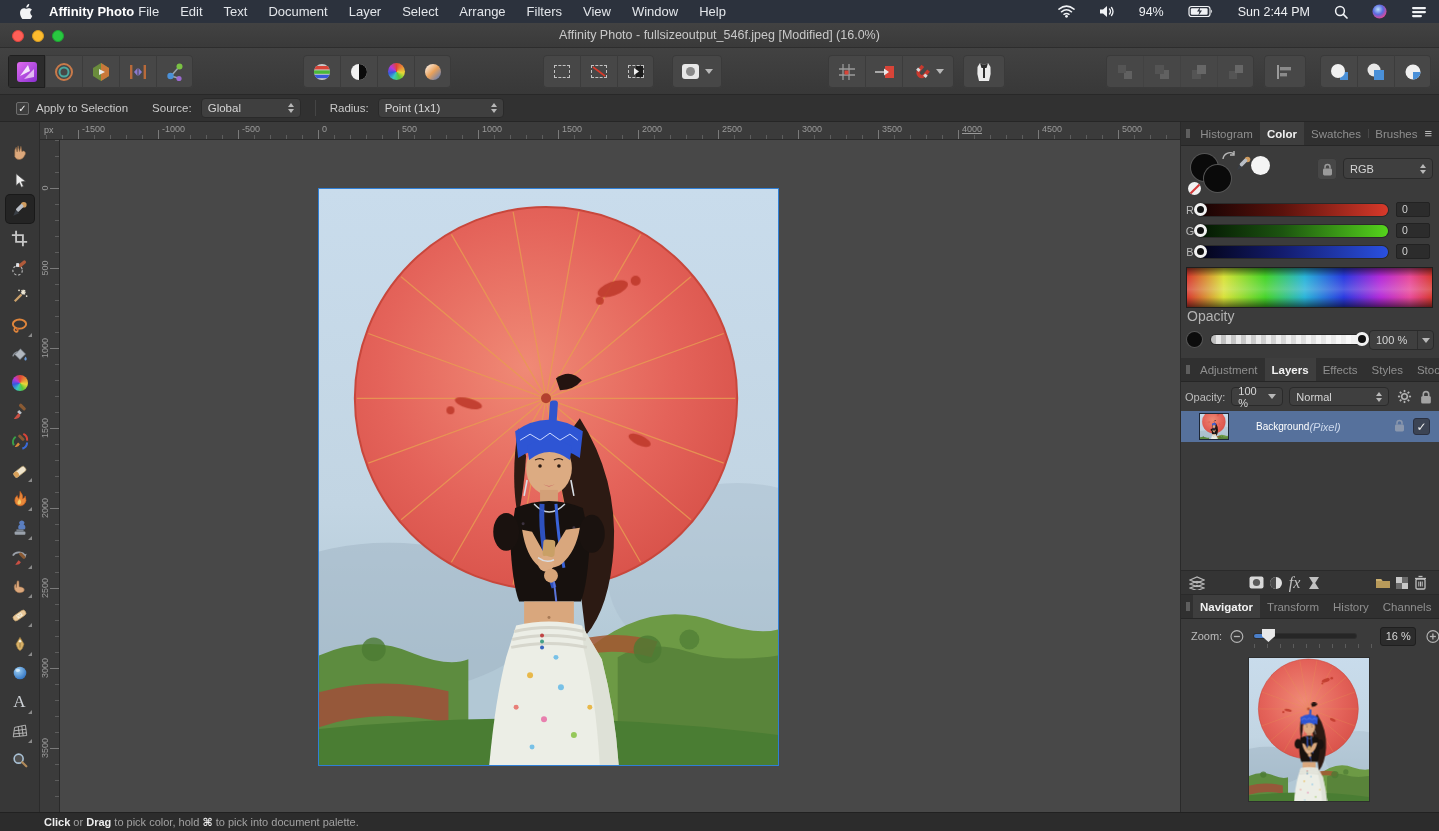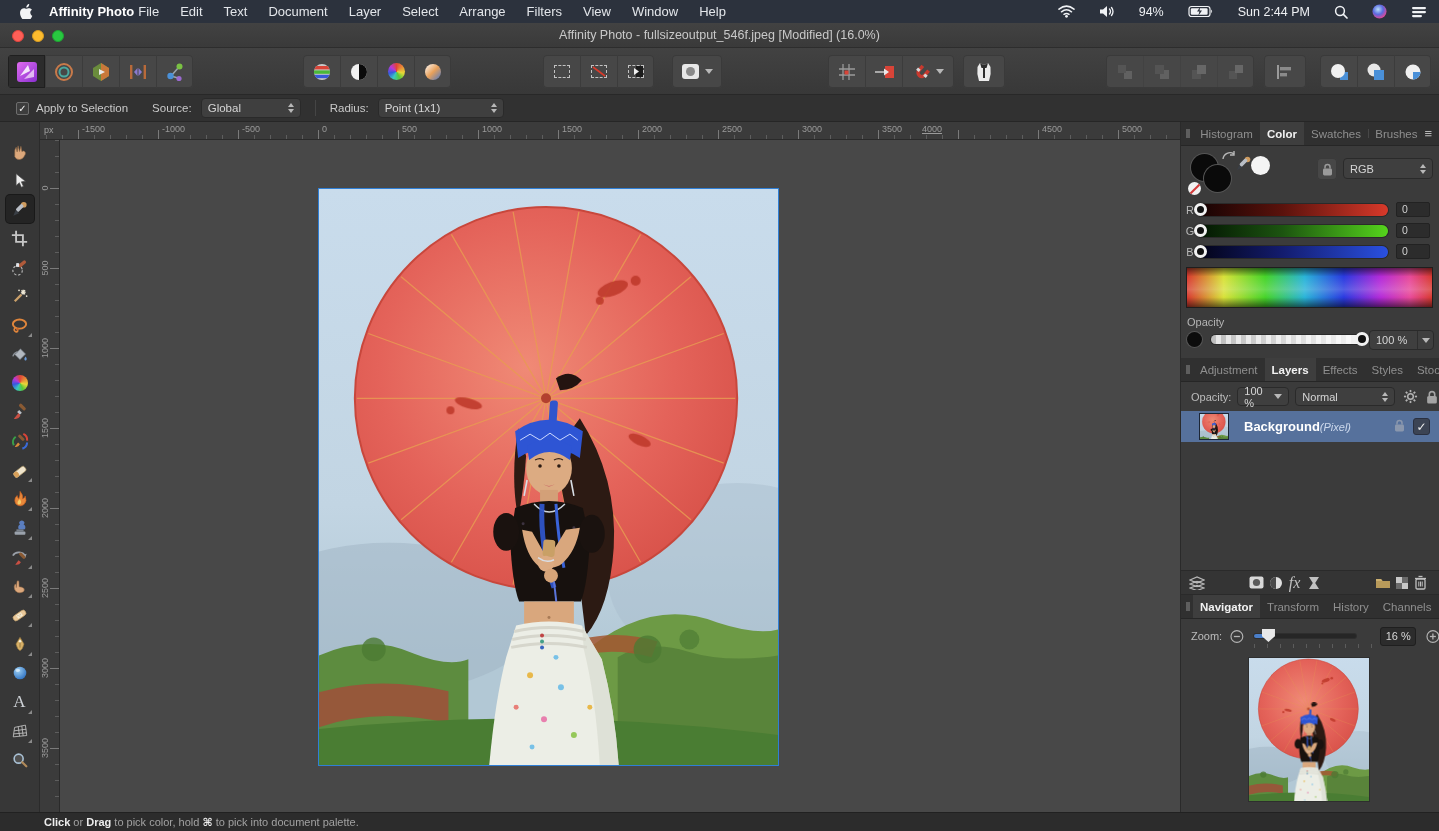--- a/index.html
+++ b/index.html
@@ -120,37 +120,37 @@
   .ctrack.g{background:linear-gradient(90deg,#021402,#1c5410 45%,#55d41c);}
   .ctrack.b{background:linear-gradient(90deg,#020214,#131c6e 45%,#2a50e0);}
   .knob{position:absolute;top:-1px;width:13px;height:13px;border-radius:50%;background:#111;
     border:3px solid #f2f2f2;box-shadow:0 0 2px rgba(0,0,0,.6);}
   .cval{margin-left:8px;width:34px;height:15px;background:#2c2c2c;border:1px solid #222;border-radius:2px;
     color:#d0d0d0;font-size:10.5px;line-height:13px;padding-left:5px;}
   .spectrum{position:absolute;left:5px;top:145px;width:247px;height:41px;border:1px solid #1e1e1e;
     background:
       linear-gradient(180deg,rgba(0,0,0,.55),rgba(0,0,0,0) 22%,rgba(255,255,255,.18) 55%,rgba(0,0,0,0) 75%,rgba(0,0,0,.55)),
       linear-gradient(90deg,#d83a30,#d8e23a 15%,#46d42a 32%,#2ab4d8 48%,#2a3ae0 64%,#b42ad8 79%,#e84a9a 91%,#d83a30);}
-  .oplabel{position:absolute;left:6px;top:194px;color:#b4b4b4;font-size:11px;}
+  .oplabel{position:absolute;left:6px;top:186px;color:#b4b4b4;font-size:14px;}
   .oprow{position:absolute;left:0;top:208px;width:259px;height:20px;}
   .opswatch{position:absolute;left:6px;top:2px;width:15px;height:15px;border-radius:50%;background:#0c0c0c;box-shadow:0 0 0 1px #555;}
   .optrack{position:absolute;left:30px;top:5px;width:152px;height:9px;border-radius:5px;box-shadow:0 0 0 1px #2a2a2a;
     background:
       linear-gradient(90deg,rgba(255,255,255,.35),rgba(255,255,255,.9)),
       repeating-linear-gradient(90deg,#9a9a9a 0 5px,#d8d8d8 5px 10px);}
   .opknob{position:absolute;right:-6px;top:-3px;width:14px;height:14px;border-radius:50%;background:#111;border:3.5px solid #f2f2f2;}
   .opdd{position:absolute;left:188px;top:0;width:65px;height:20px;}
   .dd-caretbox{margin-left:auto;width:16px;height:100%;border-left:1px solid #2e2e2e;display:flex;align-items:center;justify-content:center;}
 
   
   .lay-ctl{position:absolute;left:0;top:260px;width:259px;height:29px;display:flex;align-items:center;}
   .layrow{position:absolute;left:0;top:289px;width:259px;height:31px;background:#56719c;display:flex;align-items:center;}
   .laythumb{margin-left:18px;width:30px;height:27px;border:1px solid #1c2636;background:#888;overflow:hidden;}
   .laythumb svg{display:block;width:100%;height:100%;}
-  .layname{margin-left:15px;color:#fff;font-weight:bold;font-size:13px;}
+  .layname{margin-left:27px;color:#fff;font-weight:normal;font-size:10px;}
   .laykind{color:#ccd8ec;font-weight:normal;font-size:11px;font-style:italic;}
   .laycheck{width:17px;height:17px;background:#3c4454;border:1px solid #2a3040;border-radius:3px;color:#f0f0f0;
     display:flex;align-items:center;justify-content:center;font-size:12px;margin-right:10px;}
   .lay-bottom{position:absolute;left:0;top:448px;width:259px;height:25px;background:#343434;
     border-top:1px solid #2a2a2a;border-bottom:1px solid #2a2a2a;display:flex;align-items:center;}
   .lbi{display:flex;align-items:center;justify-content:center;width:19px;height:19px;}
   .fx-txt{font-style:italic;color:#c0c0c0;font-size:16px;font-family:"Liberation Serif","DejaVu Serif",serif;}
 
   
   .navrow{position:absolute;left:0;top:498px;width:259px;height:32px;display:flex;align-items:center;}
@@ -739,21 +739,21 @@
       <span class="rlabel" style="left: 122px;">-1000</span>
       <span class="rlabel" style="left: 202px;">-500</span>
       <span class="rlabel" style="left: 282px;">0</span>
       <span class="rlabel" style="left: 362px;">500</span>
       <span class="rlabel" style="left: 442px;">1000</span>
       <span class="rlabel" style="left: 522px;">1500</span>
       <span class="rlabel" style="left: 602px;">2000</span>
       <span class="rlabel" style="left: 682px;">2500</span>
       <span class="rlabel" style="left: 762px;">3000</span>
       <span class="rlabel" style="left: 842px;">3500</span>
-      <span class="rlabel" style="left: 882px; text-decoration: underline;">4000</span>
+      <span class="rlabel" style="left: 922px; text-decoration: underline;">4000</span>
       <span class="rlabel" style="left: 1002px;">4500</span>
       <span class="rlabel" style="left: 1082px;">5000</span>
     </div>
   <div class="ruler-v" id="rulerV">
       <span class="rvlabel" style="top: 43px;">0</span>
       <span class="rvlabel" style="top: 123px;">500</span>
       <span class="rvlabel" style="top: 203px;">1000</span>
       <span class="rvlabel" style="top: 283px;">1500</span>
       <span class="rvlabel" style="top: 363px;">2000</span>
       <span class="rvlabel" style="top: 443px;">2500</span>
@@ -854,21 +854,21 @@
       <span class="ptab active">Layers</span>
       <span class="ptab">Effects</span>
       <span class="tsep"></span>
       <span class="ptab">Styles</span>
       <span class="tsep"></span>
       <span class="ptab">Stock</span>
 
     </div>
 
     <div class="lay-ctl">
-      <span style="margin-left:10px;color:#bcbcbc">Opacity:</span>
+      <span style="margin-left:4px;color:#bcbcbc">Opacity:</span>
       <span class="dropdown" style="margin-left:6px;width:52px;height:19px">
         <span>100 %</span>
         <span class="caret"></span>
       </span>
       <span class="dropdown" style="margin-left:6px;width:100px;height:19px">
         <span>Normal</span>
         <span class="spinner">
             <i class="up"></i>
             <i class="dn"></i>
           </span>

